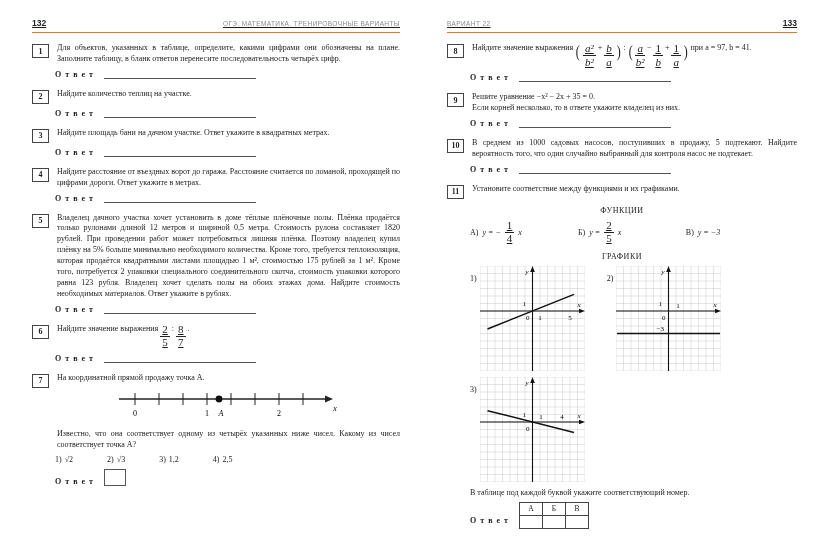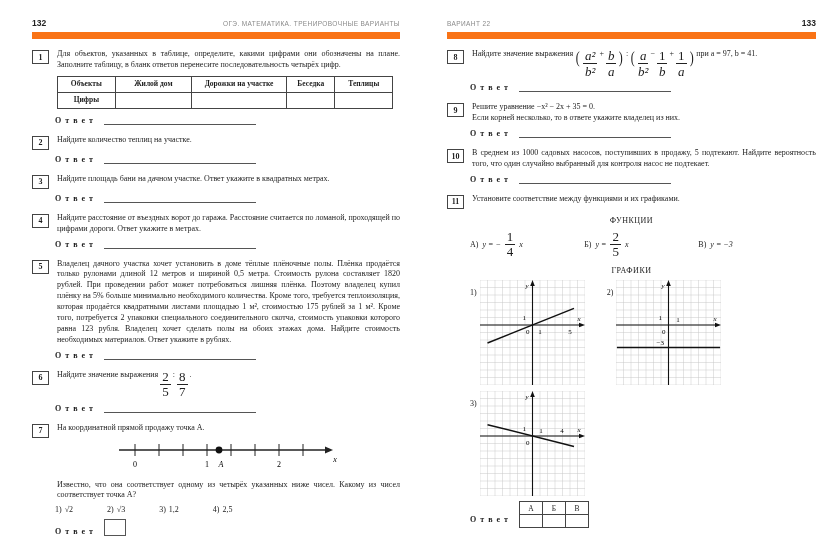--- a/index.html
+++ b/index.html
@@ -1,37 +1,37 @@
 <!DOCTYPE html>
 <html><head>
 <meta charset="utf-8">
 <style>
   html,body{margin:0;padding:0;background:#ffffff;}
   body{width:820px;height:553px;overflow:hidden;font-family:"Liberation Serif",serif;color:#1c1c1c;}
   .spread{display:flex;width:820px;height:553px;}
   .page{box-sizing:border-box;width:410px;padding-top:18px;}
   .page.left{padding-left:32px;padding-right:10px;}
-  .page.right{padding-left:37px;padding-right:4px;}
+  .page.right{padding-left:37px;padding-right:23px;}
   .pg-header{display:flex;justify-content:space-between;align-items:baseline;
-    border-bottom:7px solid #f97316;padding-bottom:4px;margin-bottom:10px;
-    font-family:"Liberation Sans",sans-serif;}
+    border-bottom:1px solid #f97316;padding-bottom:4px;margin-bottom:10px;
+    font-family:"Liberation Sans",sans-serif;text-decoration:underline;}
   .pg-num{font-size:8.5px;font-weight:bold;color:#222;}
   .pg-title{font-size:6.5px;letter-spacing:.4px;color:#8a8a8a;}
   .task{display:flex;gap:8px;margin-top:10px;}
   .tnum{flex:0 0 auto;width:15px;height:12px;border:1px solid #444;font-size:8px;font-weight:bold;
     display:flex;align-items:center;justify-content:center;margin-top:1px;background:#fff;}
   .tbody{flex:1 1 auto;font-size:8px;line-height:1.36;text-align:justify;}
   .answer-line{margin:5px 0 0 23px;font-size:8px;display:flex;align-items:flex-end;}
   .answer-label{letter-spacing:1px;font-weight:bold;}
   .answer-rule{display:inline-block;width:152px;border-bottom:1px solid #555;height:7px;margin-left:10px;}
   .answer-box{display:inline-block;width:20px;height:15px;border:1px solid #555;margin-left:10px;}
   table.obj{border-collapse:collapse;table-layout:fixed;width:98%;margin:5px 0 2px 0;}
   table.obj td,table.obj th{border:1px solid #444;font-size:7.5px;font-weight:bold;text-align:center;
     height:13px;padding:1px 2px;overflow:hidden;white-space:nowrap;}
-  .frac{display:inline-block;vertical-align:middle;text-align:center;font-size:13px;line-height:1.05;font-style:italic;}
+  .frac{display:inline-block;vertical-align:middle;text-align:center;font-size:11px;line-height:1.05;font-style:italic;text-decoration:underline;}
   .frac .num{display:block;border-bottom:.8px solid #222;padding:0 2px .5px;}
   .frac .den{display:block;padding-top:.5px;}
   .frac.up{font-style:normal;}
   .mathrow{display:inline-flex;align-items:flex-start;gap:2px;vertical-align:middle;}
   .bigparen{font-size:17px;font-weight:300;line-height:1;transform:scaleX(.7);}
   .mop{font-size:8px;}
   .it{font-style:italic;}
   .opts{display:flex;gap:34px;margin:4px 0 0 23px;font-size:8px;}
   .opt{display:flex;gap:3px;}
   .centerblock{text-align:center;margin:4px 0;}
@@ -57,38 +57,20 @@
   <div class="page left">
     <div class="pg-header">
       <span class="pg-num">132</span>
       <span class="pg-title">ОГЭ. МАТЕМАТИКА. ТРЕНИРОВОЧНЫЕ ВАРИАНТЫ</span>
     </div>
 
     <div class="task">
       <span class="tnum">1</span>
       <div class="tbody">
         <span>Для объектов, указанных в таблице, определите, какими цифрами они обозначены на плане. Заполните таблицу, в бланк ответов перенесите последовательность четырёх цифр.</span>
-        <table class="obj">
-          <tbody>
-              <tr>
-            <td style="width:17%">Объекты</td>
-            <td style="width:23%">Жилой дом</td>
-            <td style="width:29%">Дорожки на участке</td>
-            <td style="width:14%">Беседка</td>
-            <td style="width:17%">Теплицы</td>
-          </tr>
-          <tr>
-            <td>Цифры</td>
-            <td></td>
-            <td></td>
-            <td></td>
-            <td></td>
-          </tr>
-        </tbody>
-          </table>
       </div>
     </div>
     <div class="answer-line">
       <span class="answer-label">О т в е т</span>
       <span class="answer-rule"></span>
     </div>
 
     <div class="task">
       <span class="tnum">2</span>
       <div class="tbody">Найдите количество теплиц на участке.</div>
@@ -449,20 +431,21 @@
             <text x="49.5" y="53.5" font-size="7" text-anchor="end">0</text>
             <text x="61" y="42" font-size="7" text-anchor="middle">1</text>
             <text x="82" y="42" font-size="7" text-anchor="middle">4</text>
             <text x="99" y="41" font-size="7" font-style="italic" text-anchor="middle">x</text>
             <text x="47" y="7.5" font-size="7" font-style="italic" text-anchor="middle">y</text>
           </svg>
         </div>
       </div>
     </div>
 
+    <div class="t11-footer">В таблице под каждой буквой укажите соответствующий номер.</div>
 
     <div class="abc-wrap">
       <span class="answer-label" style="margin-bottom:4px">О т в е т</span>
       <table class="abc">
         <tbody>
             <tr>
           <td>А</td>
           <td>Б</td>
           <td>В</td>
         </tr>

